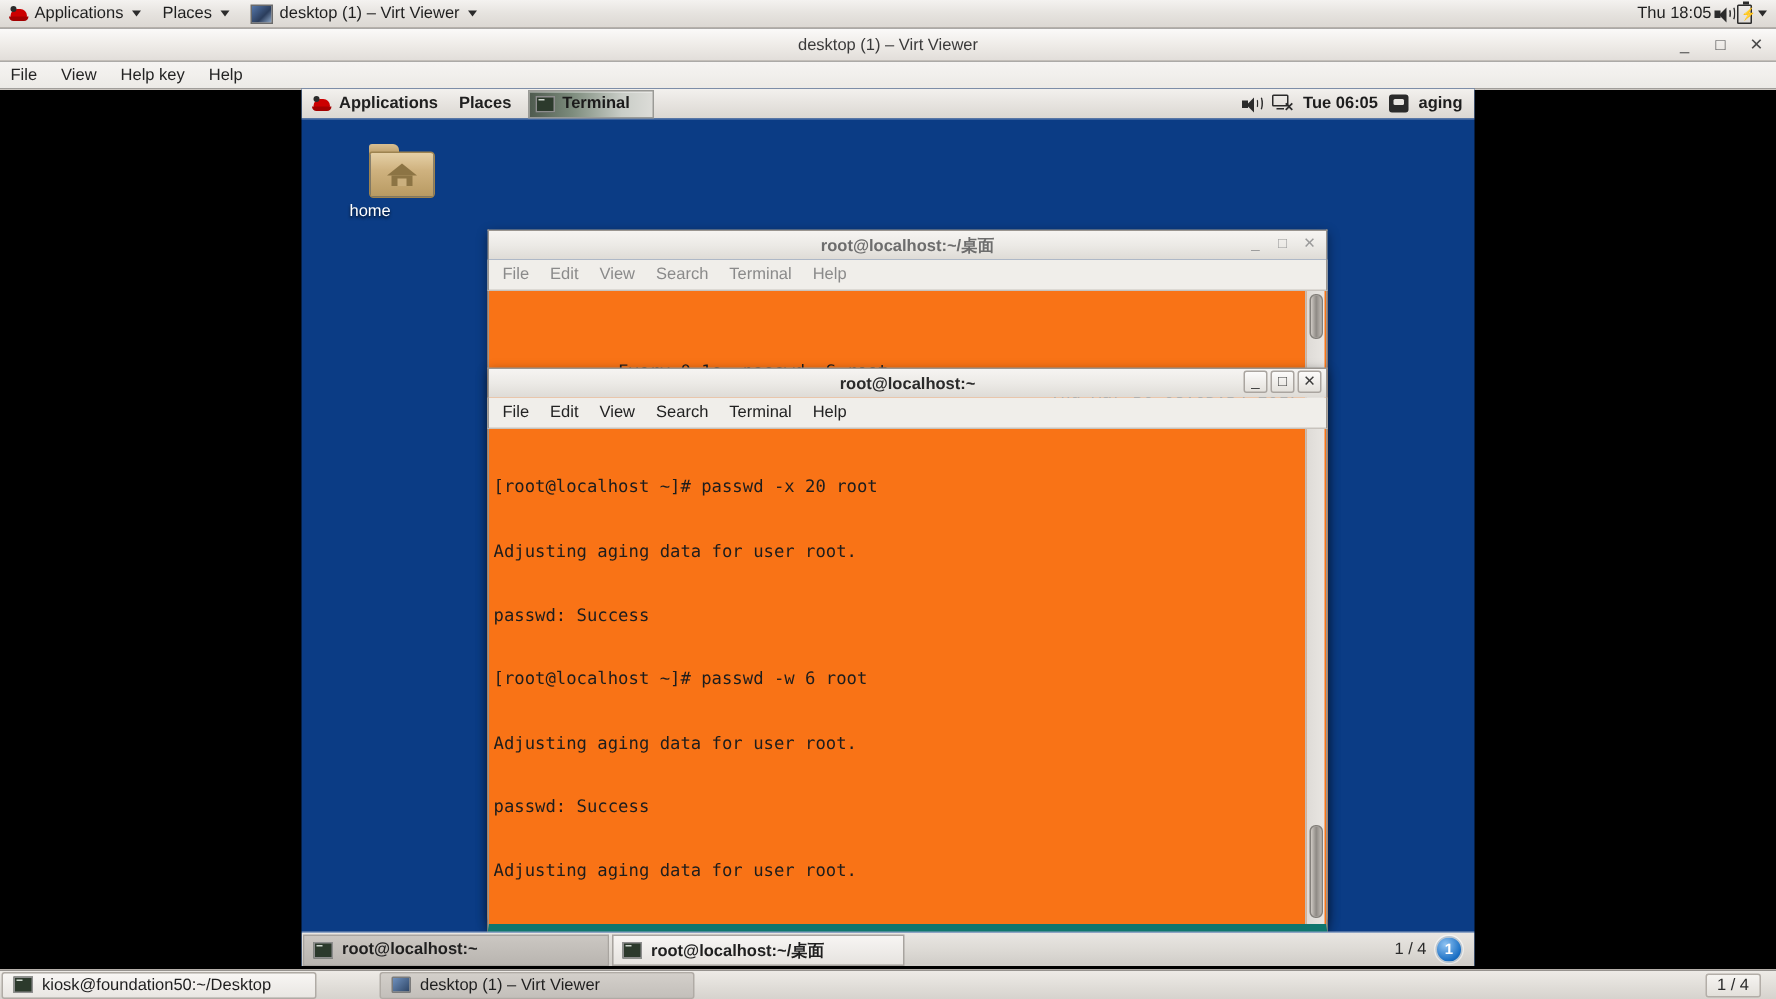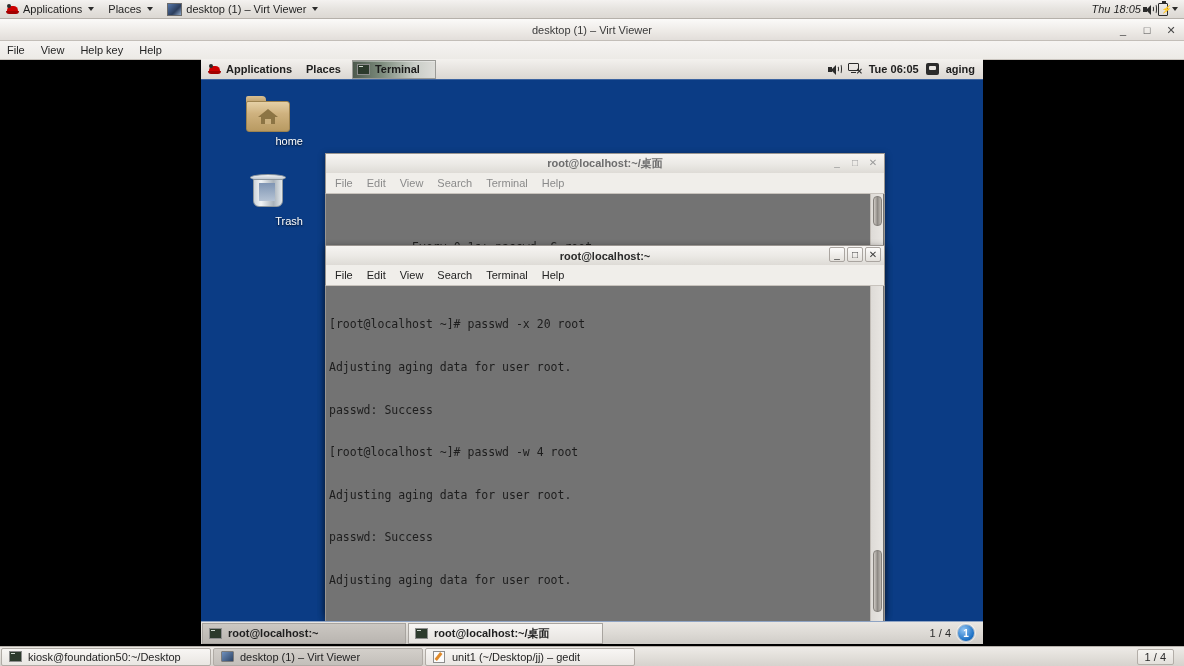--- a/index.html
+++ b/index.html
@@ -35,21 +35,21 @@
     position:absolute;left:0;top:8px;width:13px;height:3px;background:#a30000;border-radius:0 0 4px 4px;
   }
   .redhat-glyph .dot {
     position:absolute;left:1px;top:1px;width:4px;height:4px;background:#2b2b2b;border-radius:50%;
   }
   .hp-winicon {
     width:15px;height:13px;
     background:linear-gradient(135deg,#5577aa 0%,#2b3d5c 60%,#8fa8c8 100%);
     border:1px solid #6b6b6b;
   }
-  .host-right { margin-left:auto; display:flex; align-items:center; gap:2px; padding-right:6px;font-style:italic; }
+  .host-right { margin-left:auto; display:flex; align-items:center; gap:2px; padding-right:6px; }
   .spk {
     display:inline-block;position:relative;width:13px;height:11px;
   }
   .spk .body {
     position:absolute;left:0;top:3px;width:4px;height:5px;background:#2b2b2b;
   }
   .spk .cone {
     position:absolute;left:3px;top:1px;width:0;height:0;
     border-top:5px solid transparent;border-bottom:5px solid transparent;border-right:5px solid #2b2b2b;
   }
@@ -121,21 +121,21 @@
   .net-ico .scr { position:absolute;left:0;top:0;width:11px;height:8px;border:1.4px solid #2b2b2b;border-radius:1px; }
   .net-ico .std { position:absolute;left:3px;top:8.5px;width:5px;height:1.6px;background:#2b2b2b; }
   .net-ico .x   { position:absolute;right:-1px;bottom:-1px;font-size:8px;line-height:8px;color:#2b2b2b;font-weight:bold; }
   .user-ico { width:13px;height:12px;background:#2b2b2b;border-radius:2px;position:relative; }
   .user-ico:after{content:"";position:absolute;left:3px;top:2.5px;width:7px;height:4px;background:#e8e5e1;border-radius:1px;}
   .user-ico:before{content:"";position:absolute;left:8px;top:7px;width:4px;height:4px;background:#2b2b2b;
                    transform:rotate(45deg);}
 
   
   .dicon {
-    position:absolute;width:70px;text-align:right;color:#fff;font-size:11px;
+    position:absolute;width:70px;text-align:left;color:#fff;font-size:11px;
     text-shadow:0 1px 2px rgba(0,0,0,.8);
   }
   .dicon .lbl { margin-top:3px; display:block; }
   .folder {
     width:44px;height:36px;margin:0 auto;position:relative;
   }
   .folder .tab {
     position:absolute;left:0;top:0;width:20px;height:7px;
     background:linear-gradient(to bottom,#d8bf92,#bb9d68);border-radius:2px 4px 0 0;
   }
@@ -189,22 +189,22 @@
   .wbtn.plain { background:none;border:none;color:#9a9a9a; }
   .win-mb {
     height:21px;background:#f0eeea;border-left:1px solid #9a9590;border-right:1px solid #9a9590;
     border-bottom:1px solid #c8c3bd;
     display:flex;align-items:center;font-size:11px;color:#222;
   }
   .win-mb.inactive { color:#8a8a8a; }
   .mb-item { padding:0 7px;height:21px;display:flex;align-items:center; }
   .mb-item.first { padding-left:9px; }
   .term-body {
-    background:#737373;border-left:1px solid #9a9590;border-right:1px solid #9a9590;
-    border-bottom:1px solid #0f766e;
+    background:#f97316;border-left:1px solid #9a9590;border-right:1px solid #9a9590;
+    border-bottom:6px solid #0f766e;
     position:relative;overflow:hidden;
   }
   .term-text {
     font-family:"DejaVu Sans Mono", monospace; font-size:11.5px; line-height:14.2px;
     color:#1d1d1d; white-space:pre; padding:3px 0 0 3px;
   }
   .tline { display:block; height:14.2px; }
   .tline .right { position:absolute; right:18px; }
   .vscroll {
     position:absolute;right:1px;top:0;bottom:0;width:13px;
@@ -237,21 +237,21 @@
     background:radial-gradient(circle at 35% 30%,#8fc3f2,#1a6fc4 70%,#0d4e90);
     border:1px solid #b9c6d2;
     color:#fff;font-size:10px;font-weight:bold;display:flex;align-items:center;justify-content:center;
     box-shadow:0 0 0 1px rgba(255,255,255,.5);
   }
 
   
   .host-taskbar {
     position:absolute;left:0;bottom:0;width:1184px;height:20px;
     background:linear-gradient(to bottom,#eeebe7 0%,#e2dfda 50%,#d6d2cd 100%);
-    border-top:1px solid #b5b0aa;display:flex;align-items:center;
+    border-top:1px solid #b5b0aa;display:flex;align-items:center;gap:40px;
   }
   .ht-task {
     display:flex;align-items:center;gap:6px;height:18px;padding:0 7px;
     font-size:11px;color:#1f1f1f;border:1px solid #b0aba5;margin:0 1px;
     border-radius:2px;
   }
   .ht-task.idle   { background:linear-gradient(to bottom,#f8f6f4,#e9e6e2);width:210px; }
   .ht-task.active { background:linear-gradient(to bottom,#d3cfca,#c3bfba);width:210px; }
   .mini-term { width:13px;height:11px;background:#2c3a2c;border:1px solid #8d8d8d;position:relative; }
   .mini-term:after{content:"";position:absolute;left:1px;top:1px;width:4px;height:1px;background:#cfd8cf;}
@@ -370,28 +370,20 @@
           <span class="body"></span>
         <span class="house">
             <span class="roof"></span>
             <span class="wall"></span>
             <span class="door"></span>
           </span>
       </div>
       <span class="lbl">home</span>
     </div>
 
-    <div class="dicon" style="left:32px;top:113px;">
-      <div class="trash">
-        <span class="lid"></span>
-          <span class="can"></span>
-          <span class="inner"></span>
-      </div>
-      <span class="lbl">Trash</span>
-    </div>
 
     <div class="win" style="left:124px;top:94px;width:560px;">
       <div class="win-tb inactive">
         <span class="t">root@localhost:~/桌面</span>
         <span class="wbtns">
           <span class="wbtn plain">_</span>
           <span class="wbtn plain">□</span>
           <span class="wbtn plain">✕</span>
         </span>
       </div>
@@ -433,21 +425,21 @@
         <span class="mb-item">View</span>
         <span class="mb-item">Search</span>
         <span class="mb-item">Terminal</span>
         <span class="mb-item">Help</span>
       </div>
       <div class="term-body" style="height:336px;">
         <div class="term-text">
           <span class="tline">[root@localhost ~]# passwd -x 20 root</span>
           <span class="tline">Adjusting aging data for user root.</span>
           <span class="tline">passwd: Success</span>
-          <span class="tline">[root@localhost ~]# passwd -w 4 root</span>
+          <span class="tline">[root@localhost ~]# passwd -w 6 root</span>
           <span class="tline">Adjusting aging data for user root.</span>
           <span class="tline">passwd: Success</span>
           <span class="tline">Adjusting aging data for user root.</span>
           
           
           
           
           
         </div>
         <div class="vscroll">
@@ -475,25 +467,18 @@
 
   <div class="host-taskbar">
     <div class="ht-task idle">
       <span class="mini-term"></span>
       <span>kiosk@foundation50:~/Desktop</span>
     </div>
     <div class="ht-task active">
       <span class="mini-mon"></span>
       <span>desktop (1) – Virt Viewer</span>
     </div>
-    <div class="ht-task idle">
-      <span class="mini-pencil">
-        <span class="pad"></span>
-          <span class="pen"></span>
-      </span>
-      <span>unit1 (~/Desktop/jj) – gedit</span>
-    </div>
     <div class="ht-right">
       <span class="ht-count">1 / 4</span>
     </div>
   </div>
 
 </div>
 
 </body></html>

